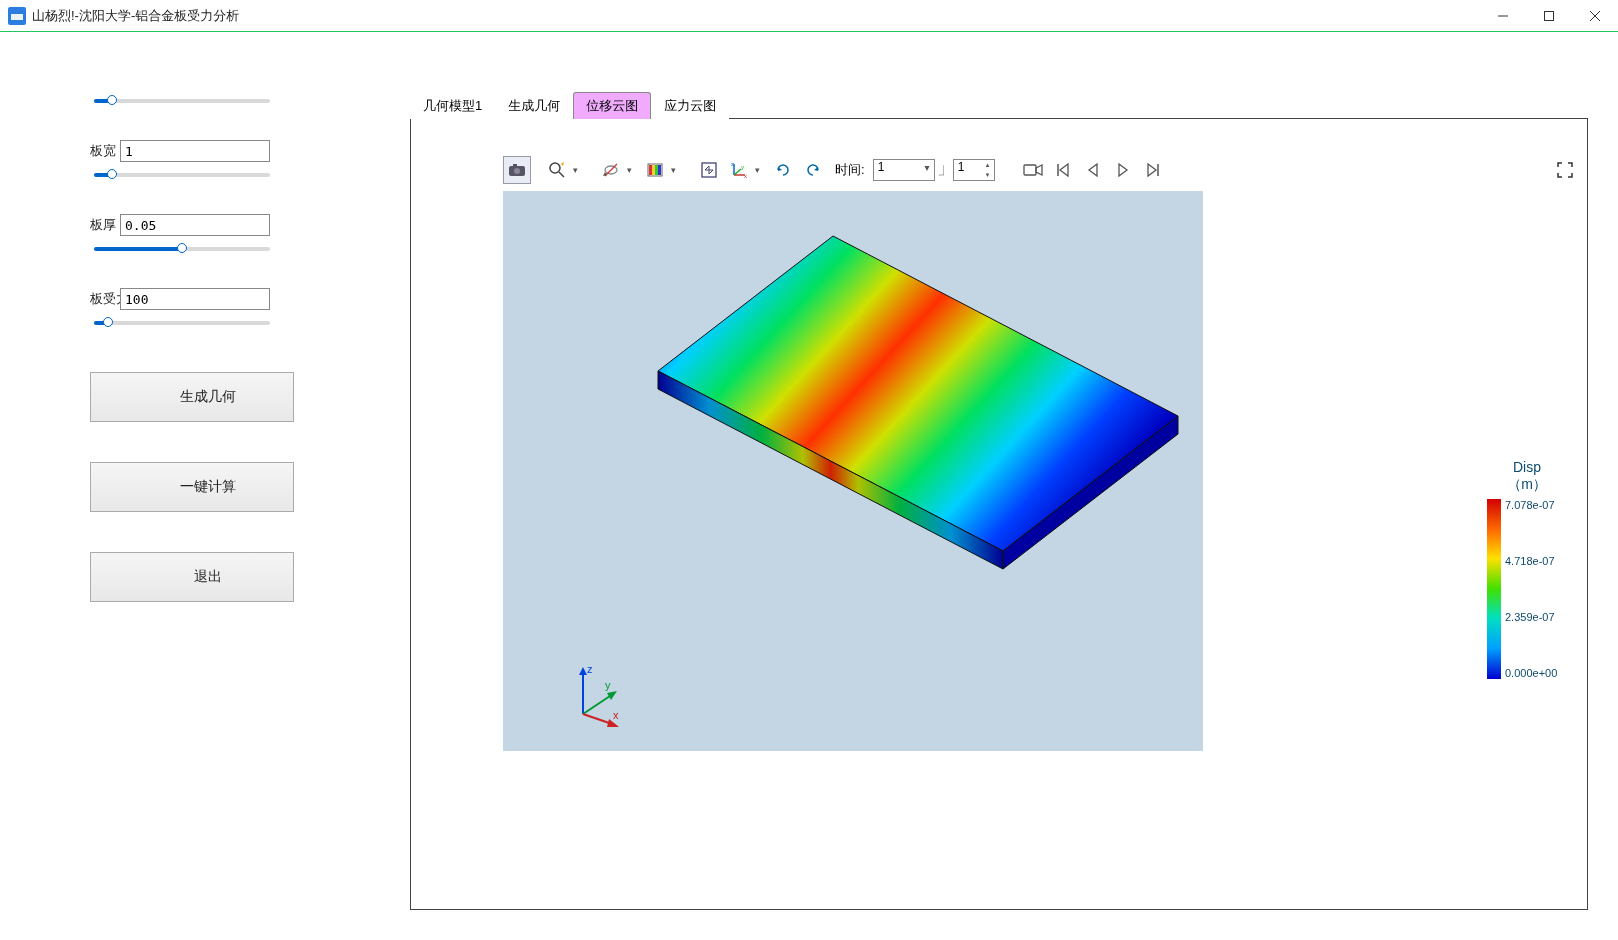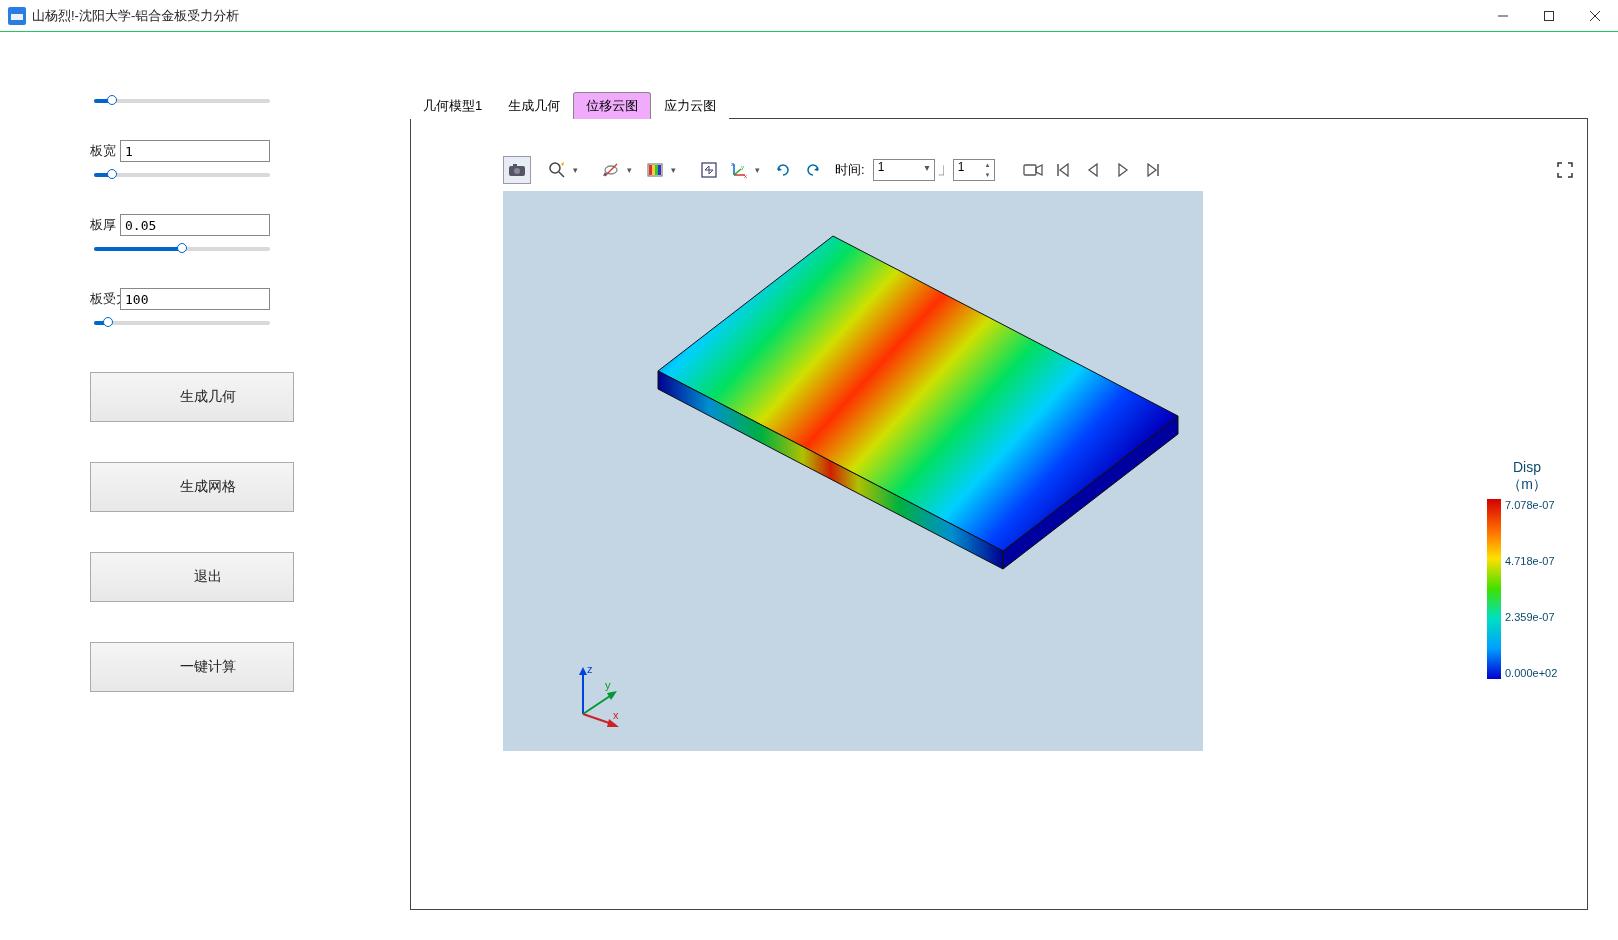--- a/index.html
+++ b/index.html
@@ -316,23 +316,22 @@
     <div class="slider-row">
       <div class="slider">
         <div class="slider-track"></div>
           <div class="slider-fill" style="width:8%"></div>
           <div class="slider-thumb" style="left:8%"></div>
       </div>
     </div>
 
     <div class="btn-panel">
       <button class="big-btn">生成几何</button>
-      <button class="big-btn">生成网格</button>
+      <button class="big-btn">一键计算</button>
       <button class="big-btn">退出</button>
-      <button class="big-btn">一键计算</button>
     </div>
   </div>
 
   <div class="main-panel">
     <div class="tabs">
       <div class="tab">几何模型1</div>
       <div class="tab">生成几何</div>
       <div class="tab active">位移云图</div>
       <div class="tab">应力云图</div>
     </div>
@@ -520,20 +519,20 @@
                 <stop offset="83%" stop-color="#00a0ff"></stop>
                 <stop offset="100%" stop-color="#0000d0"></stop>
               </linearGradient>
             </defs>
             <rect x="0" y="0" width="14" height="180" fill="url(#leg)"></rect>
           </svg>
           <div class="legend-labels">
             <span>7.078e-07</span>
             <span>4.718e-07</span>
             <span>2.359e-07</span>
-            <span>0.000e+02</span>
+            <span>0.000e+00</span>
           </div>
         </div>
       </div>
 
     </div>
   </div>
 </div>
 
 </body></html>

